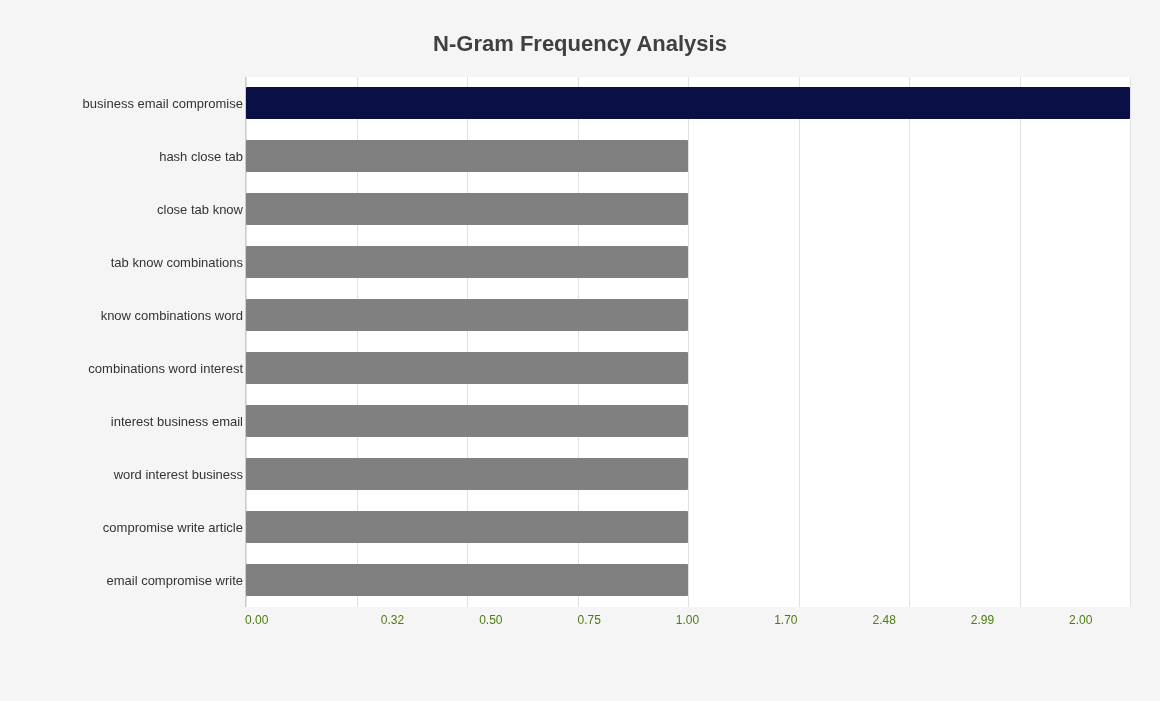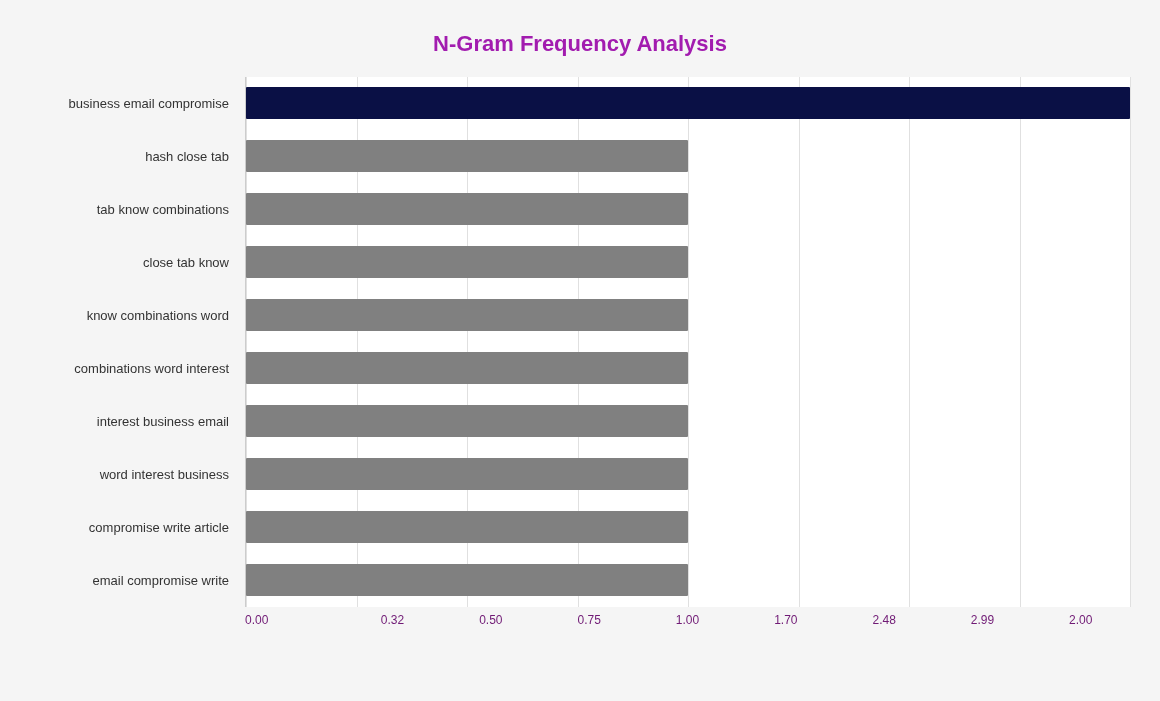--- a/index.html
+++ b/index.html
@@ -16,21 +16,21 @@
       width: 1140px;
       height: 680px;
       background: #f5f5f5;
       padding: 20px 20px 60px 20px;
       position: relative;
     }
     .chart-title {
       text-align: center;
       font-size: 22px;
       font-weight: bold;
-      color: #a21caf;
+      color: #404040;
       margin-bottom: 20px;
     }
     .chart-area {
       display: flex;
       flex-direction: column;
       width: 100%;
       height: calc(100% - 50px);
       position: relative;
     }
     .bars-section {
@@ -43,21 +43,21 @@
       display: flex;
       flex-direction: column;
       width: 215px;
       flex-shrink: 0;
     }
     .y-label {
       flex: 1;
       display: flex;
       align-items: center;
       justify-content: flex-end;
-      padding-right: 16px;
+      padding-right: 2px;
       font-size: 13px;
       color: #333;
     }
     .bars-and-grid {
       flex: 1;
       position: relative;
       background: white;
       border-left: 1px solid #ccc;
     }
     .grid-lines {
@@ -104,21 +104,21 @@
     .x-axis {
       display: flex;
       flex-direction: row;
       margin-top: 6px;
       padding-left: 215px;
     }
     .x-tick {
       flex: 1;
       text-align: center;
       font-size: 12px;
-      color: #701a75;
+      color: #4d7c0f;
       position: relative;
     }
     .x-tick:first-child {
       text-align: left;
     }
     .x-axis-label {
       text-align: center;
       font-size: 13px;
       color: #333;
       margin-top: 4px;
@@ -128,22 +128,22 @@
 </head>
 <body>
 
 <div class="chart-container">
   <div class="chart-title">N-Gram Frequency Analysis</div>
   <div class="chart-area">
     <div class="bars-section">
       <div class="y-labels" id="y-labels">
           <div class="y-label">business email compromise</div>
           <div class="y-label">hash close tab</div>
+          <div class="y-label">close tab know</div>
           <div class="y-label">tab know combinations</div>
-          <div class="y-label">close tab know</div>
           <div class="y-label">know combinations word</div>
           <div class="y-label">combinations word interest</div>
           <div class="y-label">interest business email</div>
           <div class="y-label">word interest business</div>
           <div class="y-label">compromise write article</div>
           <div class="y-label">email compromise write</div>
         </div>
       <div class="bars-and-grid">
 
         <div class="grid-lines" id="grid-lines">

